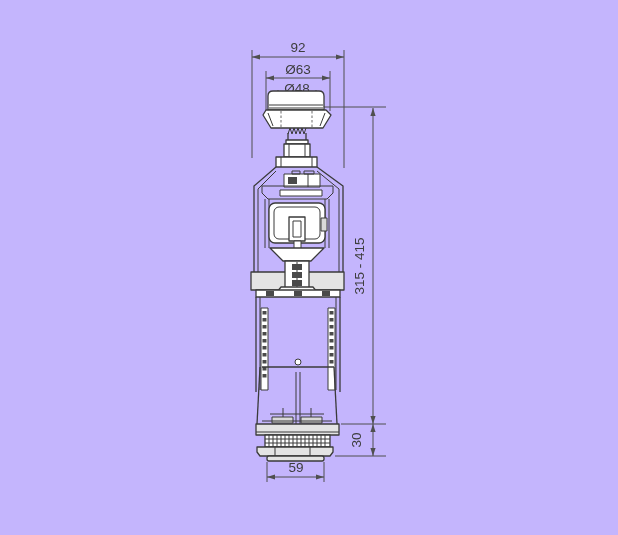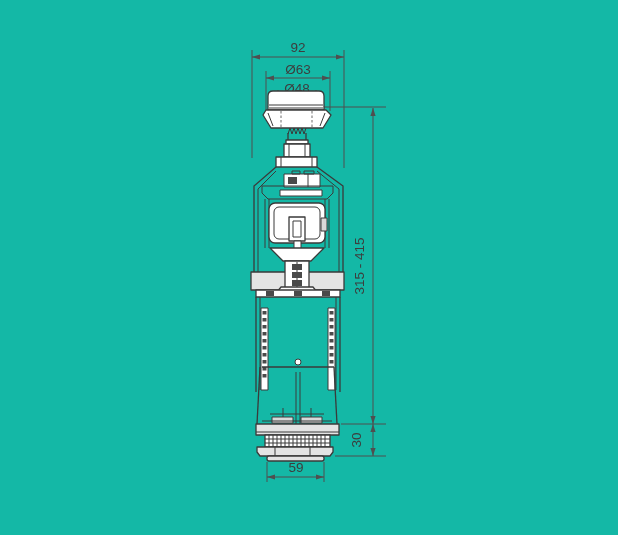--- a/index.html
+++ b/index.html
@@ -1,20 +1,20 @@
 <!DOCTYPE html>
 <html><head>
 <meta charset="utf-8">
 <style>
   html, body { margin: 0; padding: 0; background: #ffffff; }
   .canvas {
     position: relative;
     width: 618px;
     height: 535px;
-    background: #14b8a6;
+    background: #c4b5fd;
     overflow: hidden;
     font-family: "Liberation Sans", sans-serif;
   }
   svg { display: block; }
   
   .ln   { stroke: #3a3a3a; stroke-width: 1.3; fill: none; stroke-linejoin: round; stroke-linecap: butt; }
   .lnt  { stroke: #3a3a3a; stroke-width: 1;   fill: none; stroke-linejoin: round; }
   .wht  { fill: #ffffff; }
   .gry  { fill: #e4e4e4; }
   .gry2 { fill: #d9d9d9; }

